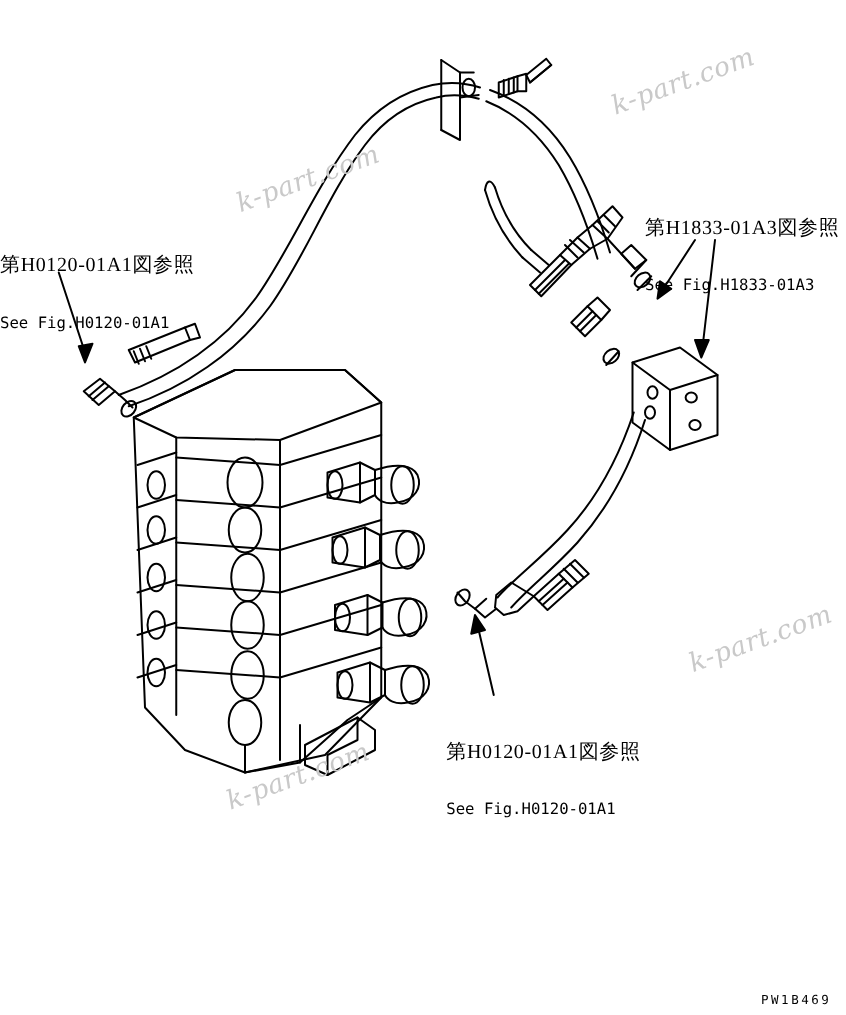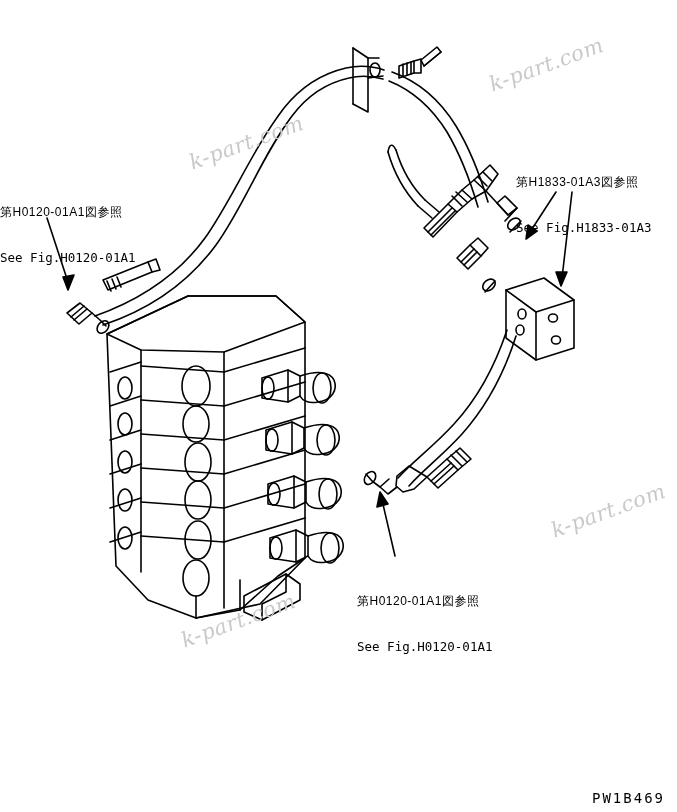--- a/index.html
+++ b/index.html
@@ -26,44 +26,43 @@
     position: absolute;
     font-family: "DejaVu Sans Mono", "Liberation Mono", monospace;
     font-size: 12.5px;
     line-height: 15px;
     color: #000000;
     white-space: pre;
     letter-spacing: 0px;
   }
   .label .ja {
     display: block;
-    font-family: Liberation Sans, sans-serif;
-    font-size: 12px;
+    font-family: Liberation Serif, serif;
+    font-size: 16px;
     letter-spacing: 0.5px;
   }
   .label .en {
     display: block;
-    text-align: center;
   }
   .watermark {
     position: absolute;
     font-family: "DejaVu Serif", "Liberation Serif", serif;
     font-size: 21px;
     color: #c9c9c9;
     white-space: nowrap;
     transform-origin: left top;
     font-style: italic;
     letter-spacing: 0.5px;
   }
   .corner-code {
     position: absolute;
     right: 12px;
     bottom: 6px;
     font-family: "DejaVu Sans Mono", "Liberation Mono", monospace;
-    font-size: 14px;
+    font-size: 10px;
     letter-spacing: 2px;
     color: #000000;
   }
   .main-valve-label {
     position: absolute;
     left: 62px;
     top: 563px;
   }
   .ref-h0120-left {
     position: absolute;

